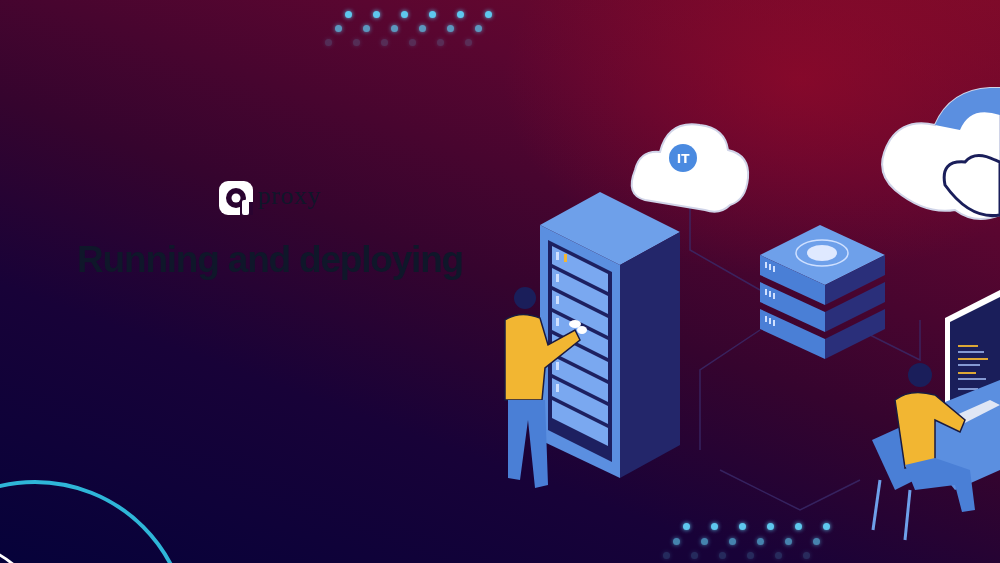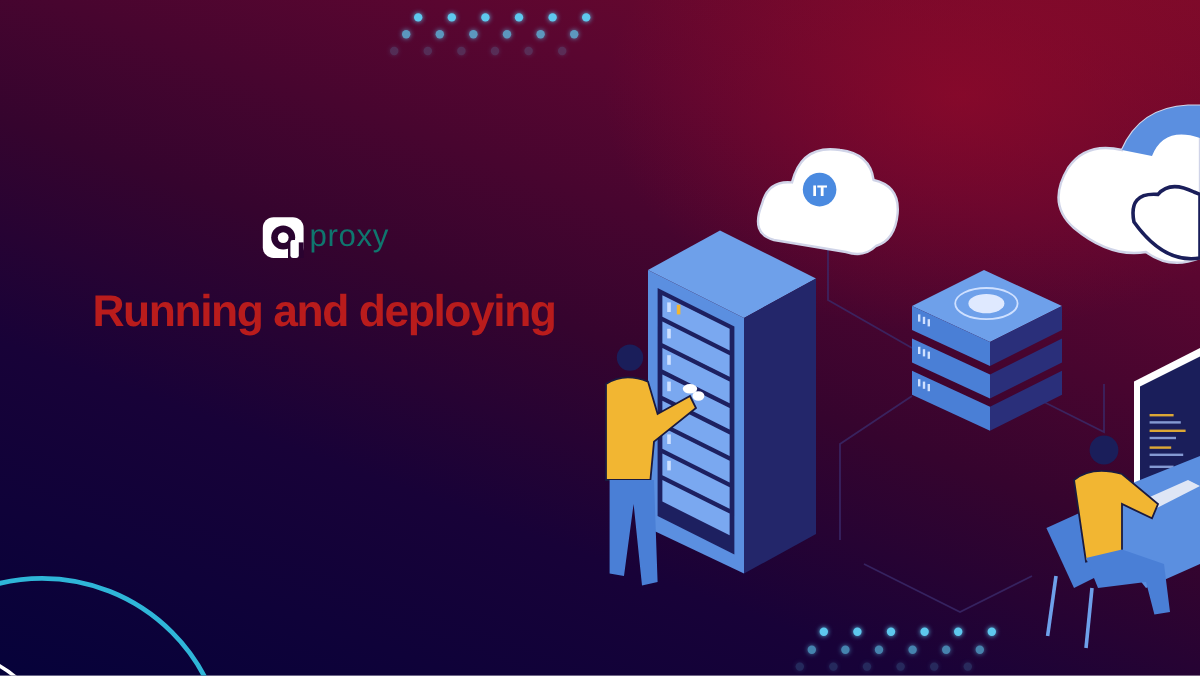--- a/index.html
+++ b/index.html
@@ -11,25 +11,25 @@
   .stage { position:absolute; inset:0; }
   .glow-red {
     position:absolute; right:-100px; top:-120px; width:600px; height:400px;
     background: radial-gradient(ellipse at center, rgba(160,10,40,0.55), rgba(160,10,40,0) 70%);
   }
   .dots { position:absolute; }
   .dot { position:absolute; width:7px; height:7px; border-radius:50%;
          background:#5ec8ee; box-shadow:0 0 4px #5ec8ee; }
   .brand { position:absolute; left:218px; top:180px; display:flex; align-items:center; gap:4px; }
   .brand-logo { width:36px; height:36px; }
-  .brand-name { color:#0f766e; font-size:26px; font-weight:normal; letter-spacing:0.5px; margin-top:-4px;
-                font-family:Liberation Sans, sans-serif; }
+  .brand-name { color:#0f172a; font-size:26px; font-weight:normal; letter-spacing:0.5px; margin-top:-4px;
+                font-family:Liberation Serif, serif; }
   .headline {
     position:absolute; left:20px; top:234px; width:500px;
-    color:#b91c1c; text-align:center; font-weight:bold; font-size:37px; line-height:52px;
+    color:#0f172a; text-align:center; font-weight:bold; font-size:37px; line-height:52px;
     letter-spacing:-1.2px; font-family:"Liberation Sans", sans-serif;
   }
   .headline span { display:block; }
   .arc { position:absolute; left:-120px; top:480px; width:310px; height:310px; border-radius:50%;
          border:4px solid #2fb6d8; box-sizing:border-box; }
   .arc2 { position:absolute; left:-150px; top:540px; width:200px; height:200px; border-radius:50%;
          border:3px solid #ffffff; box-sizing:border-box; }
   .illus { position:absolute; left:480px; top:70px; width:520px; height:493px; }
 </style>
 </head>

